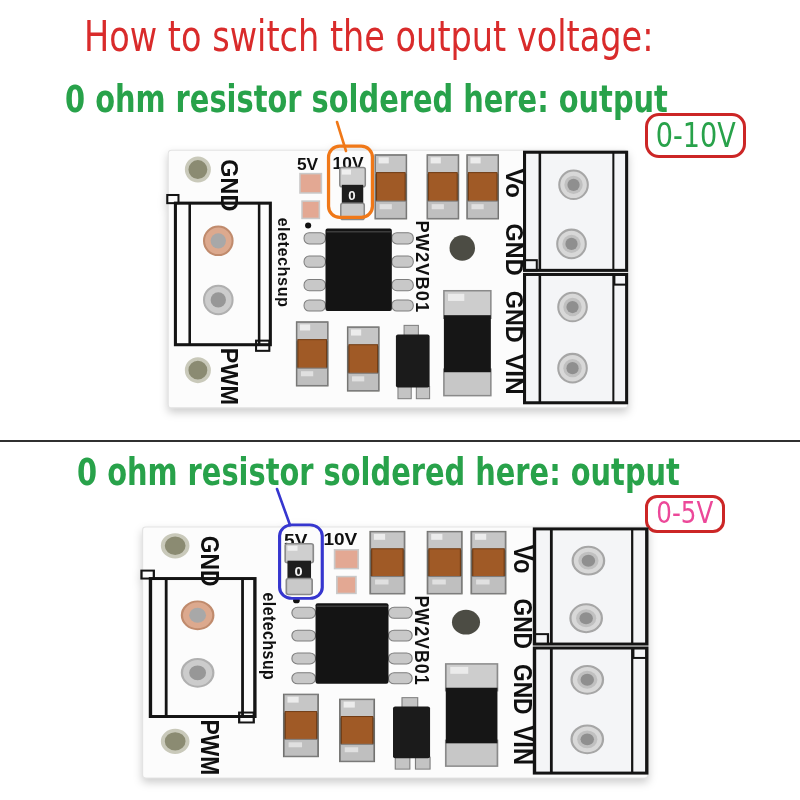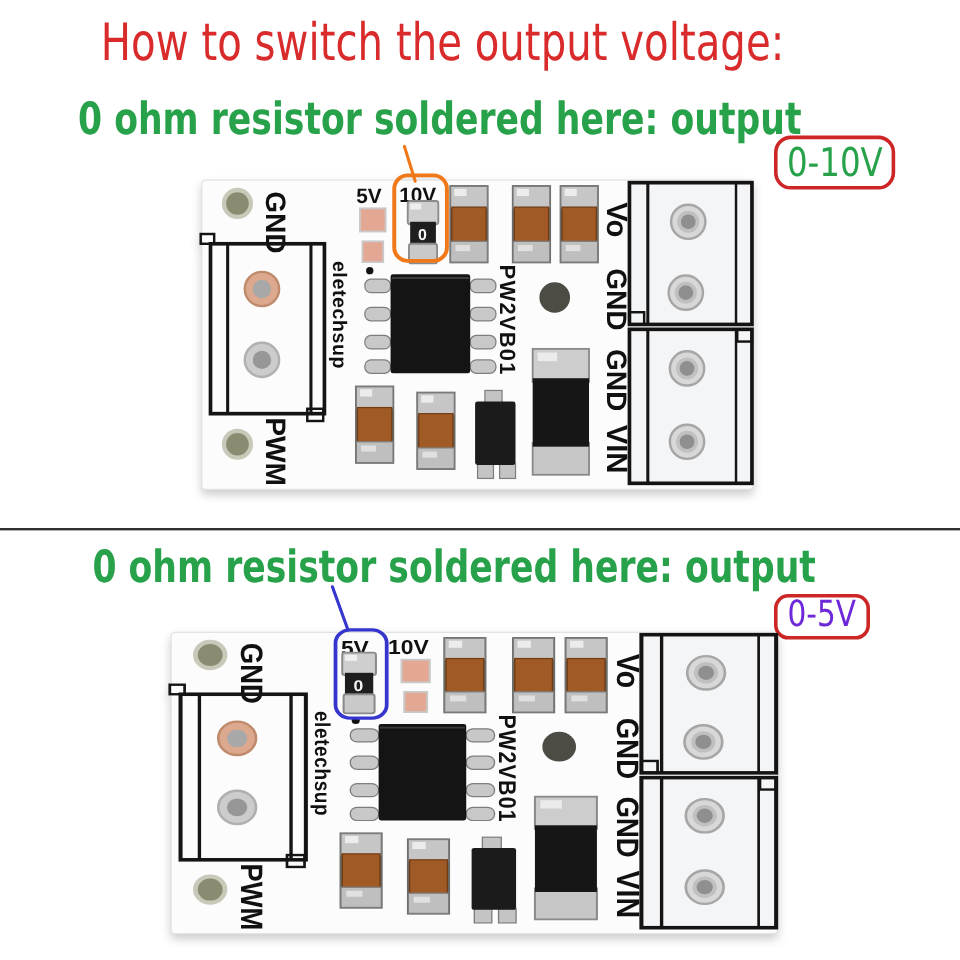--- a/index.html
+++ b/index.html
@@ -32,21 +32,21 @@
   <div class="title" style="color: rgb(217, 43, 43);"><span>How to switch the output voltage:</span></div>
 
   <div class="row row1" style="color: rgb(40, 162, 74);"><span>0 ohm resistor soldered here: output</span></div>
   <div class="badge badge1" style="border-color: rgb(204, 38, 38); color: rgb(40, 162, 74);">
       <span>0-10V</span>
     </div>
 
   <div class="divider" style="background: rgb(48, 48, 48);"></div>
 
   <div class="row row2" style="color: rgb(40, 162, 74);"><span>0 ohm resistor soldered here: output</span></div>
-  <div class="badge badge2" style="border-color: rgb(204, 38, 38); color: #6d28d9;">
+  <div class="badge badge2" style="border-color: rgb(204, 38, 38); color: #ec4899;">
       <span>0-5V</span>
     </div>
 
   <div class="board board1" id="board1">
       <svg viewBox="0 0 480 270" preserveAspectRatio="none">
         <rect x="13" y="10" width="450" height="253" rx="3" fill="#fcfcfc" stroke="#e3e3e3" stroke-width="1"></rect>
         <g>
           <circle cx="42" cy="29" r="11" fill="#8b8b72" stroke="#c9c9ba" stroke-width="3.5"></circle>
         </g>
         <g>

